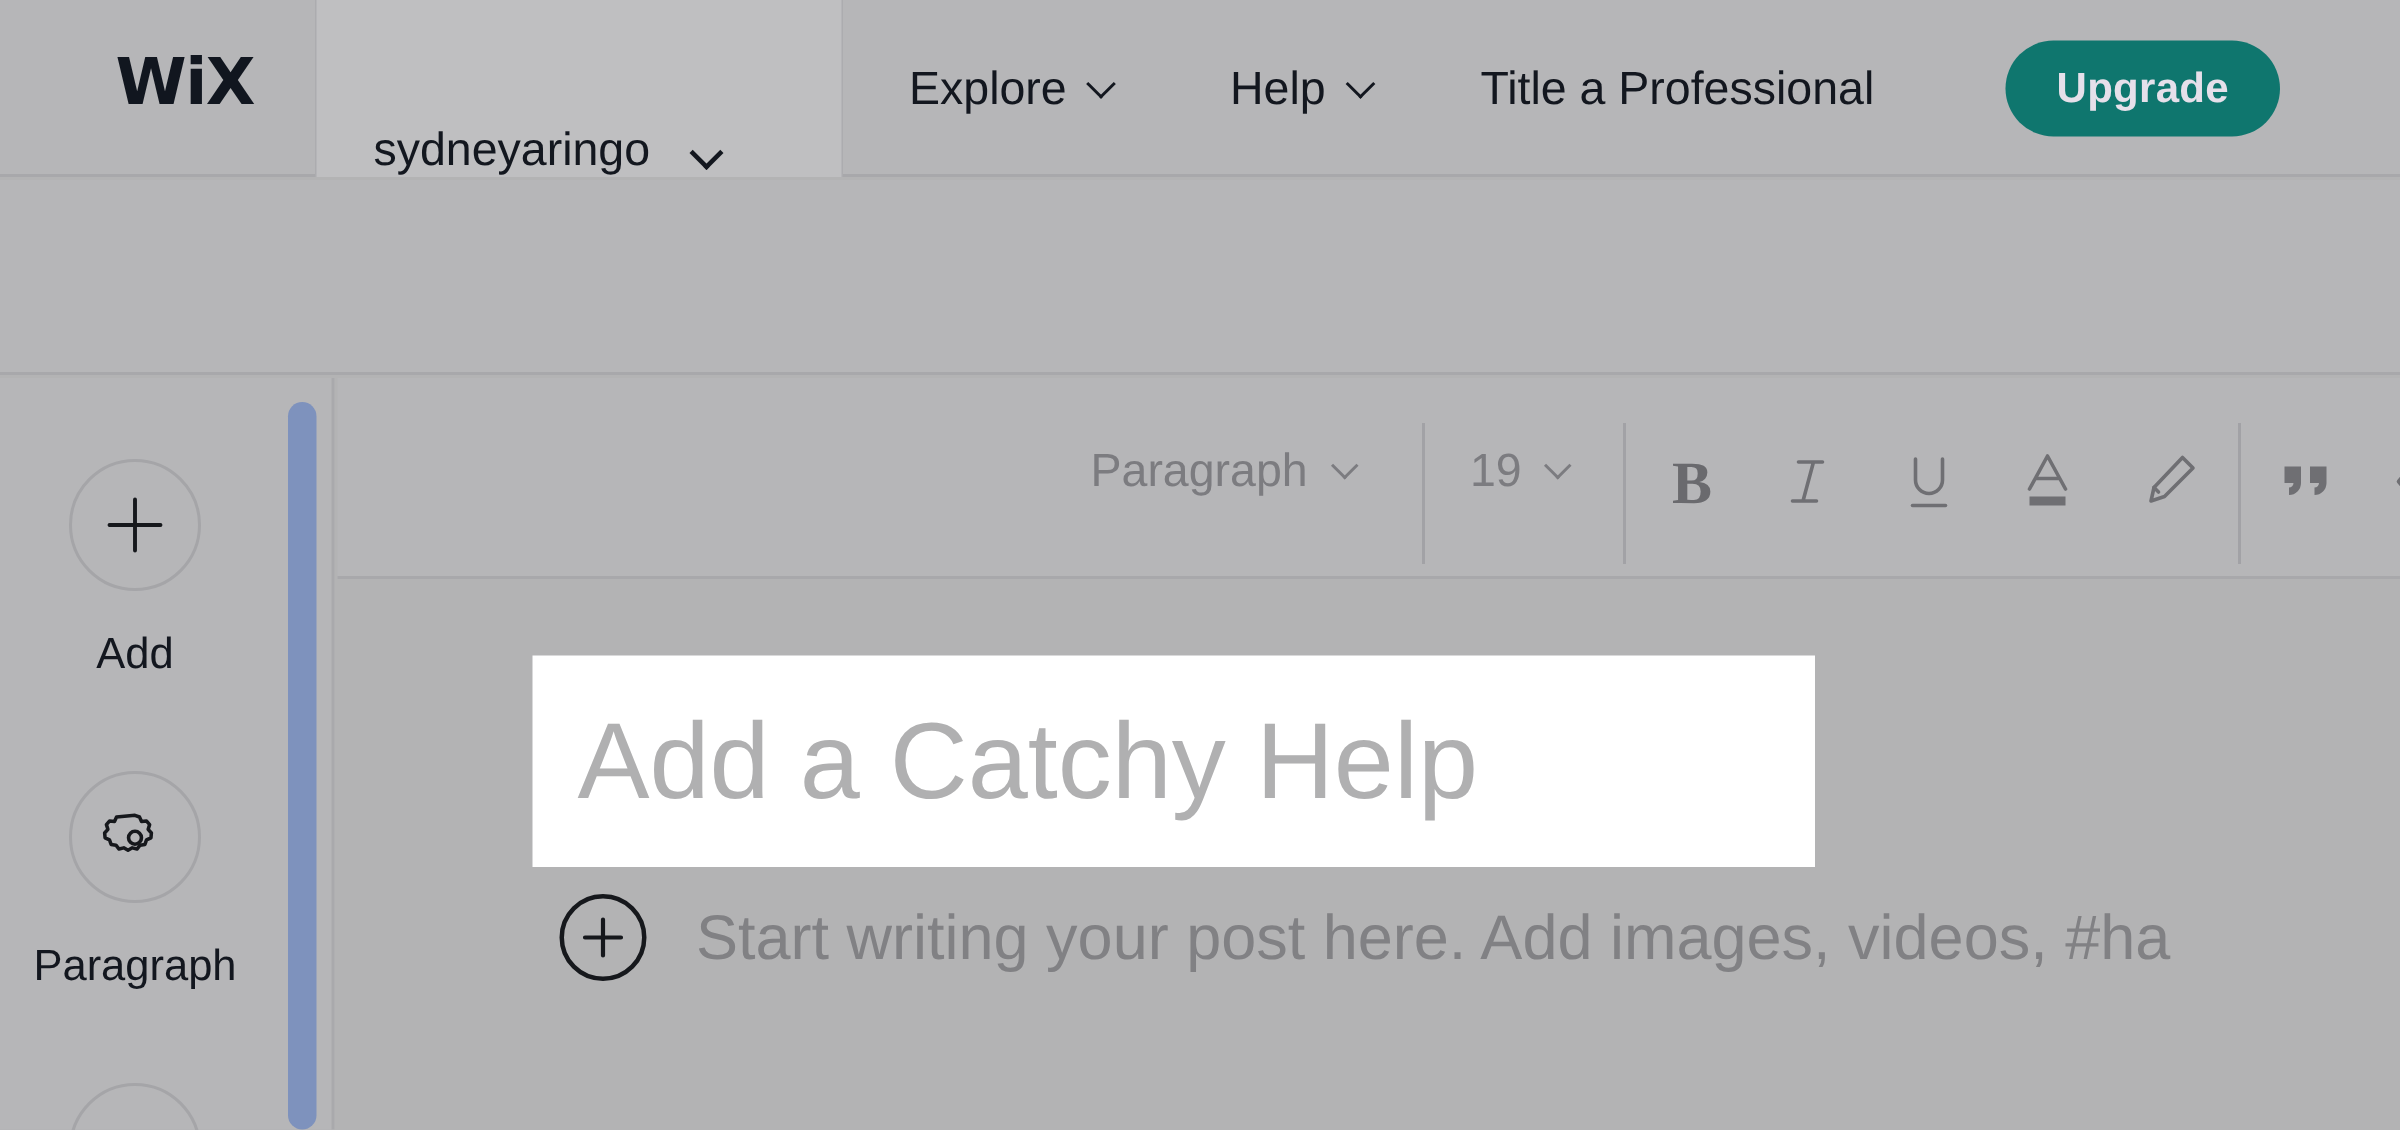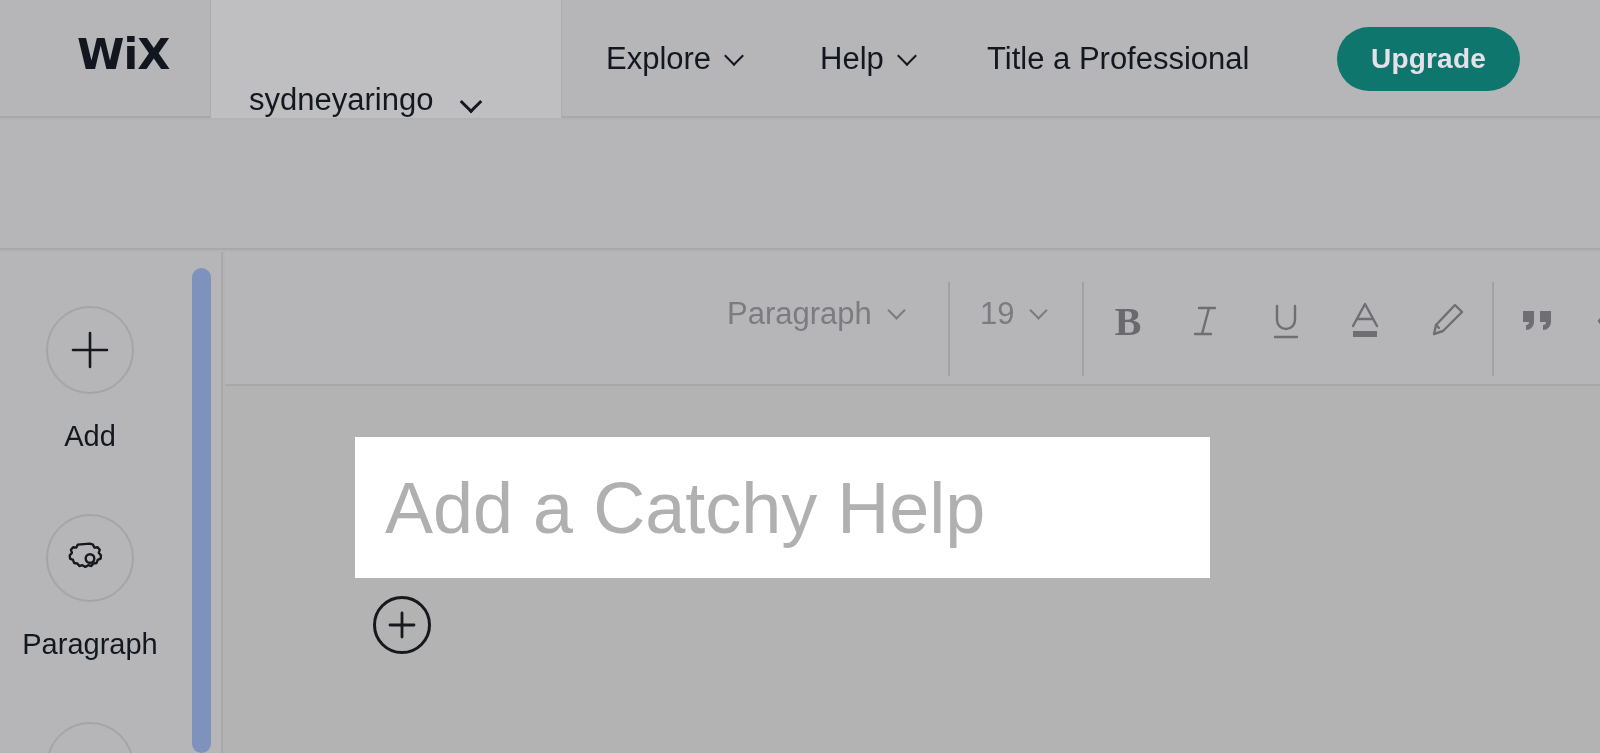--- a/index.html
+++ b/index.html
@@ -370,14 +370,15 @@
   <div id="title-block">
     <span id="title-placeholder">Add a Catchy Help</span>
   </div>
 
   <div id="body-row">
     <button id="add-block-button">
       <svg width="34" height="34" viewBox="0 0 34 34">
         <path d="M17 5 V29 M5 17 H29" stroke="#16181c" stroke-width="2.8" stroke-linecap="round"></path>
       </svg>
     </button>
+    <span id="body-placeholder">Start writing your post here. Add images, videos, #ha</span>
   </div>
 </div>
 
 </body></html>

